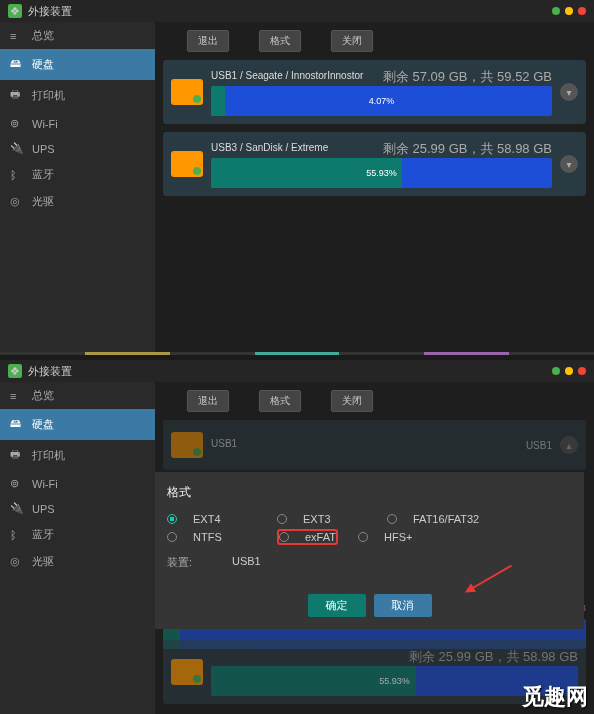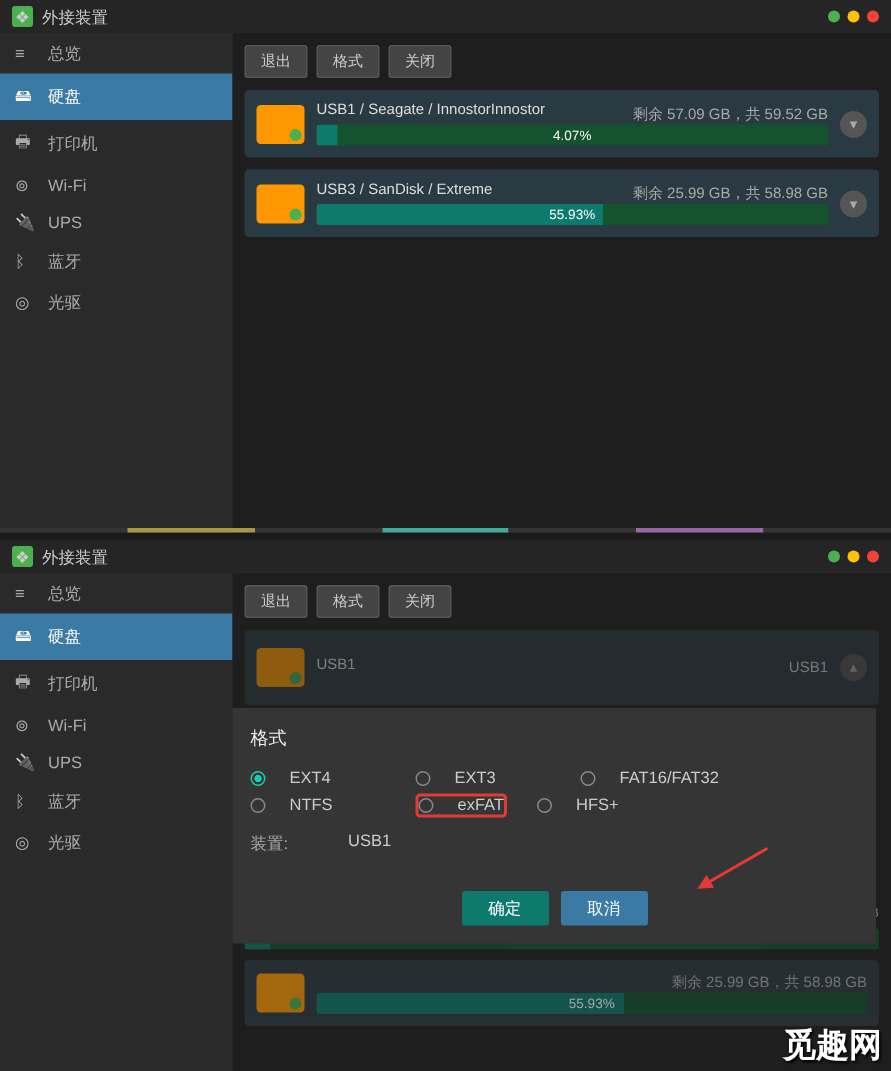--- a/index.html
+++ b/index.html
@@ -11,29 +11,29 @@
 .titlebar .dots { margin-left: auto; display: flex; gap: 5px; }
 .dot { width: 8px; height: 8px; border-radius: 50%; }
 .dot.g { background: #4caf50; } .dot.y { background: #ffc107; } .dot.r { background: #f44336; }
 .app-icon { width: 14px; height: 14px; background: #4caf50; border-radius: 2px; margin-right: 6px; display: inline-flex; align-items: center; justify-content: center; }
 .sidebar { position: absolute; left: 0; top: 22px; width: 155px; bottom: 0; background: #2a2a2a; }
 .sidebar-item { display: flex; align-items: center; padding: 6px 10px; font-size: 11px; color: #aaa; cursor: pointer; }
 .sidebar-item.active { background: #3a7aa5; color: #fff; }
 .sidebar-item .icon { width: 14px; margin-right: 8px; font-size: 11px; }
 .content { position: absolute; left: 155px; top: 22px; right: 0; bottom: 0; background: #1e1e1e; padding: 8px; }
 .toolbar { display: flex; gap: 6px; margin-bottom: 8px; }
-.tb-btn { background: #444; color: #ccc; font-size: 10px; padding: 3px 10px; border: 1px solid #555; border-radius: 2px; cursor: pointer; }
+.tb-btn { background: #444; color: #ccc; font-size: 10px; padding: 3px 10px; border: 1px solid #555; border-radius: 2px; cursor: pointer; margin-left: 24px; }
 .disk-card { background: #2a3a42; border-radius: 3px; padding: 8px; margin-bottom: 8px; display: flex; align-items: center; gap: 8px; position: relative; }
 .disk-icon { width: 32px; height: 26px; background: #ff9800; border-radius: 3px; position: relative; }
 .disk-icon::after { content: ''; position: absolute; bottom: 2px; right: 2px; width: 8px; height: 8px; background: #4caf50; border-radius: 50%; }
 .disk-info { flex: 1; text-align: center; }
 .disk-title { font-size: 10px; color: #ddd; margin-bottom: 4px; }
 .disk-row { display: flex; align-items: center; }
-.disk-space { font-size: 10px; color: #aaa; margin-left: auto; }
-.progress { width: 100%; height: 14px; background: #14532d; border-radius: 2px; position: relative; overflow: hidden; }
+.disk-space { font-size: 13px; color: #aaa; margin-left: auto; }
+.progress { width: 100%; height: 30px; background: #1d4ed8; border-radius: 2px; position: relative; overflow: hidden; }
 .progress-bar { height: 100%; background: #0d7a6d; }
 .progress-text { position: absolute; top: 0; left: 0; right: 0; bottom: 0; display: flex; align-items: center; justify-content: center; font-size: 9px; color: #fff; }
 .expand-btn { width: 18px; height: 18px; background: #555; border-radius: 50%; display: flex; align-items: center; justify-content: center; color: #aaa; font-size: 10px; cursor: pointer; }
 .modal { position: absolute; top: 90px; left: 0; right: 10px; background: #353535; padding: 12px; font-size: 11px; color: #ccc; }
 .modal-title { font-size: 12px; color: #eee; margin-bottom: 12px; }
 .modal-row { display: flex; margin-bottom: 10px; }
 .modal-label { width: 65px; color: #aaa; }
 .modal-opts { flex: 1; display: flex; flex-wrap: wrap; gap: 4px 20px; }
 .radio-opt { display: flex; align-items: center; gap: 16px; min-width: 90px; }
 .radio { width: 10px; height: 10px; border: 1px solid #888; border-radius: 50%; display: inline-block; }

